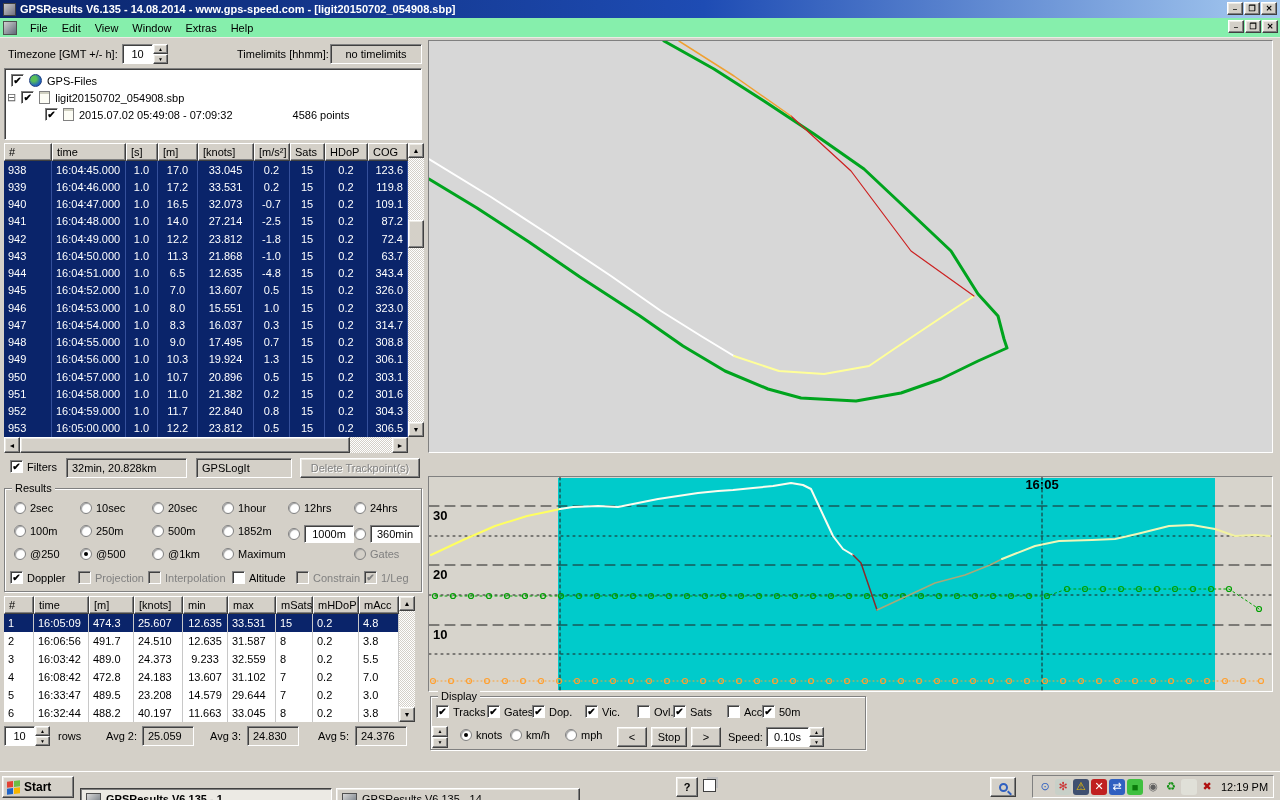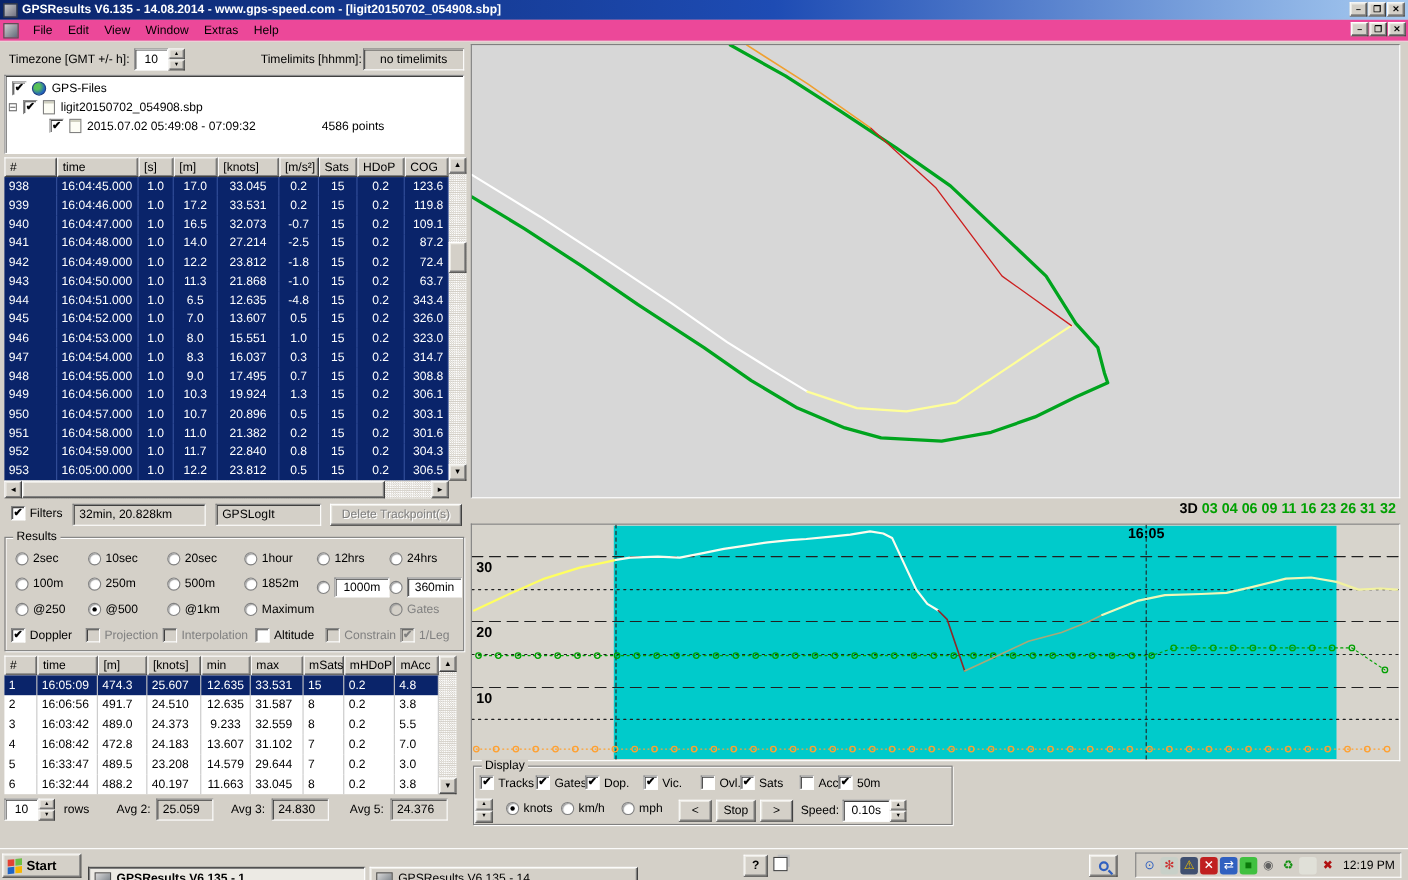--- a/index.html
+++ b/index.html
@@ -13,21 +13,21 @@
 
   
   #titlebar { position:absolute; left:0; top:0; width:1280px; height:18px;
     background:linear-gradient(90deg,#0A246A 0%,#1E4CB4 55%,#A6CAF0 100%);
     color:#fff; font-weight:bold; font-size:11px; display:flex; align-items:center; }
   #app-icon { width:13px; height:13px; margin:0 4px 0 3px; background:linear-gradient(135deg,#c8c8c8,#707080); border:1px solid #404040; }
   .win-btn { width:16px; height:13px; font-size:8px; line-height:11px; text-align:center; color:#000; margin-left:1px; font-weight:bold; }
   #title-controls { position:absolute; right:3px; top:2px; display:flex; }
 
   
-  #menubar { position:absolute; left:0; top:18px; width:1280px; height:20px; background:#ec4899; display:flex; align-items:center; border-bottom:1px solid #ECEAE4; }
+  #menubar { position:absolute; left:0; top:18px; width:1280px; height:20px; background:#86efac; display:flex; align-items:center; border-bottom:1px solid #ECEAE4; }
   #mdi-icon { width:14px; height:14px; margin:0 6px 0 3px; background:linear-gradient(135deg,#d0d0d0,#606878); border:1px solid #505050; }
   .menu-item { padding:3px 7px; }
   #mdi-controls { position:absolute; right:2px; top:2px; display:flex; }
 
   
   .label { position:absolute; white-space:nowrap; }
   .fieldbox { position:absolute; background:#D4D0C8; display:flex; align-items:center; justify-content:center; }
   .whitebox { background:#FFFFFF; }
   .spin { position:absolute; display:flex; }
   .spin .val { flex:1; background:#fff; border:1px solid; border-color:#808080 #FFF #FFF #808080; box-shadow:inset 1px 1px 0 #404040; display:flex; align-items:center; justify-content:center; }
@@ -566,24 +566,20 @@
   <div id="map-panel">
     <svg id="map-svg" width="843" height="411" viewBox="0 0 843 411">
         <polyline points="235,0 285,28 335,60 385,93 435,128 485,175 522,210 549,253 569,275 575,298 578,307 549,320 512,338 472,352 427,360 372,357 339,348 296,330 254,305 211,275 151,236 100,201 48,167 0,138" fill="none" stroke="#00A41E" stroke-width="3" stroke-linejoin="round" stroke-linecap="round"></polyline>
         <polyline points="0,118 62,156 122,195 182,235 232,270 272,295 305,315" fill="none" stroke="#FFFFFF" stroke-width="2" stroke-linejoin="round" stroke-linecap="round"></polyline>
         <polyline points="305,315 350,330 395,333 440,325 465,308 492,290 522,270 545,255" fill="none" stroke="#FFFF99" stroke-width="2" stroke-linejoin="round" stroke-linecap="round"></polyline>
         <polyline points="545,255 482,210 422,130 362,75" fill="none" stroke="#CC2020" stroke-width="1.2" stroke-linejoin="round" stroke-linecap="round"></polyline>
         <polyline points="362,75 305,35 250,0" fill="none" stroke="#F0A030" stroke-width="1.5" stroke-linejoin="round" stroke-linecap="round"></polyline>
       </svg>
   </div>
 
-  <div id="sats-line">
-    <b>3D</b>
-    <span>03 04 06 09 11 16 23 26 31 32</span>
-  </div>
 
   <div id="graph-panel">
     <svg id="graph-svg" width="843" height="214" viewBox="0 0 843 214">
         <rect x="129" y="1" width="657" height="212" fill="#00CBCB"></rect>
         <polyline points="0,29 843,29" fill="none" stroke="#202020" stroke-width="1" stroke-linejoin="round" stroke-linecap="round" stroke-dasharray="10,6"></polyline>
         <polyline points="0,59 843,59" fill="none" stroke="#202020" stroke-width="1" stroke-linejoin="round" stroke-linecap="round" stroke-dasharray="2,4"></polyline>
         <polyline points="0,88 843,88" fill="none" stroke="#202020" stroke-width="1" stroke-linejoin="round" stroke-linecap="round" stroke-dasharray="10,6"></polyline>
         <polyline points="0,118 843,118" fill="none" stroke="#202020" stroke-width="1" stroke-linejoin="round" stroke-linecap="round" stroke-dasharray="2,4"></polyline>
         <polyline points="0,148 843,148" fill="none" stroke="#202020" stroke-width="1" stroke-linejoin="round" stroke-linecap="round" stroke-dasharray="10,6"></polyline>
         <polyline points="0,177 843,177" fill="none" stroke="#202020" stroke-width="1" stroke-linejoin="round" stroke-linecap="round" stroke-dasharray="2,4"></polyline>

